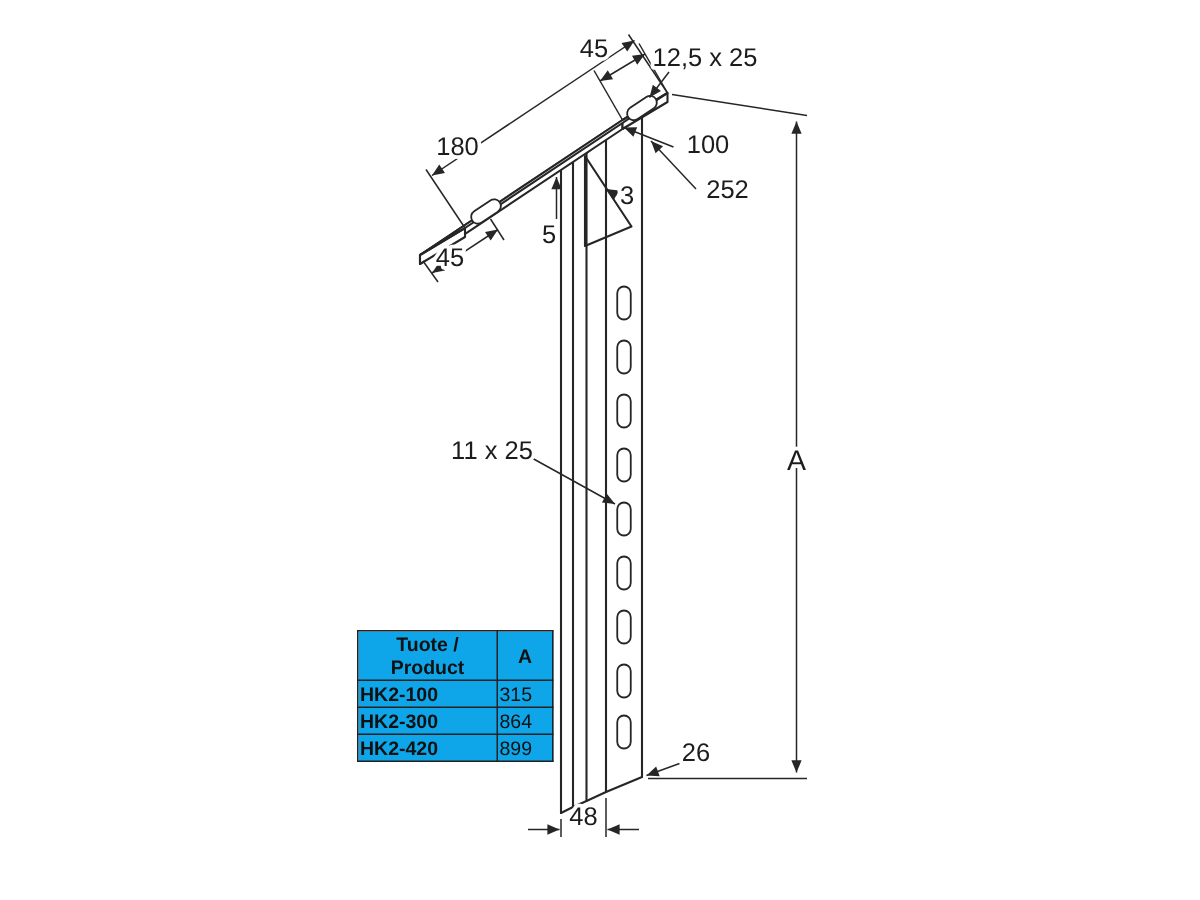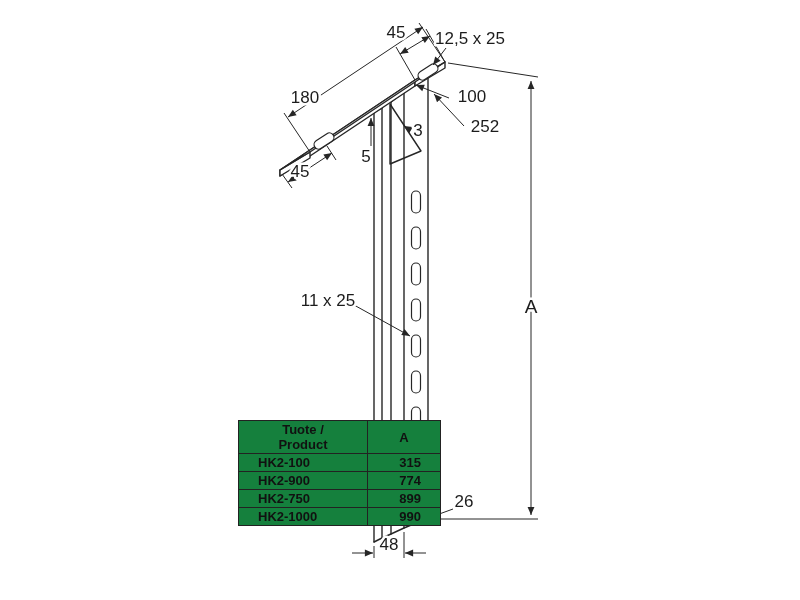--- a/index.html
+++ b/index.html
@@ -10,24 +10,24 @@
   .face{stroke:#262626;stroke-width:1.4;fill:#ffffff;stroke-linejoin:round;}
   .slot{stroke:#262626;stroke-width:1.2;fill:#ffffff;}
   .dim{stroke:#262626;stroke-width:1;fill:none;}
   .dim-text{font-family:"Liberation Sans",sans-serif;font-size:17px;fill:#1c1c1c;
             paint-order:stroke;stroke:#ffffff;stroke-width:5px;stroke-linejoin:round;
             text-anchor:middle;}
   .big-text{font-size:19px;}
   .spec-table{position:absolute;left:238px;top:420px;}
   .spec-table table{border-collapse:collapse;color:#111;}
   .spec-table th,.spec-table td{border:1.4px solid #222;font-size:13px;line-height:15px;
-            padding:1px 19px;background:#15803d;}
+            padding:1px 1px;background:#0ea5e9;}
   .spec-table th{font-weight:700;text-align:center;}
   .col-product{width:90px;text-align:left;font-weight:700;}
-  .col-a{width:34px;text-align:right;font-weight:700;}
+  .col-a{width:34px;text-align:left;font-weight:400;}
 </style>
 </head>
 <body>
 
 <div class="page">
 
   <svg class="drawing-svg" width="800" height="600" viewBox="0 0 800 600">
     <defs>
       <marker id="arr" viewBox="0 0 10 10" refX="9.5" refY="5" markerWidth="9" markerHeight="9" orient="auto-start-reverse">
         <path d="M0.5,1.2 L9.5,5 L0.5,8.8 Z" fill="#262626"></path>
@@ -153,28 +153,24 @@
           <th class="col-product">Tuote / Product</th>
           <th class="col-a">A</th>
         </tr>
       </thead>
       <tbody>
         <tr>
           <td class="col-product">HK2-100</td>
           <td class="col-a">315</td>
         </tr>
         <tr>
-          <td class="col-product">HK2-900</td>
-          <td class="col-a">774</td>
+          <td class="col-product">HK2-300</td>
+          <td class="col-a">864</td>
         </tr>
         <tr>
-          <td class="col-product">HK2-750</td>
+          <td class="col-product">HK2-420</td>
           <td class="col-a">899</td>
-        </tr>
-        <tr>
-          <td class="col-product">HK2-1000</td>
-          <td class="col-a">990</td>
         </tr>
       </tbody>
     </table>
   </div>
 
 </div>
 
 </body></html>

